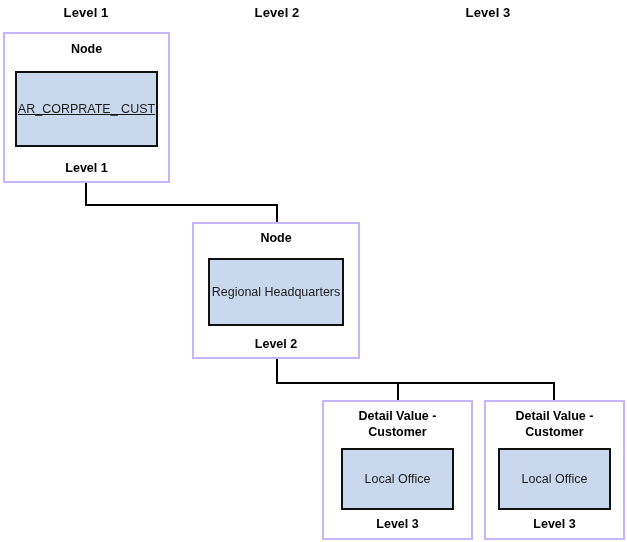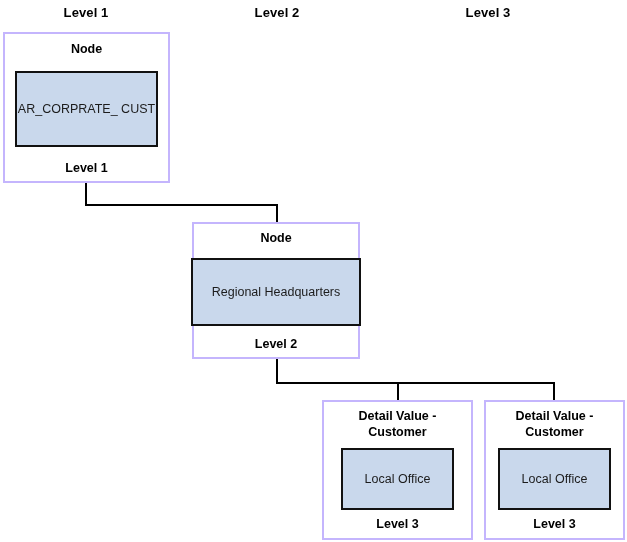--- a/index.html
+++ b/index.html
@@ -97,27 +97,27 @@
   <div class="conn conn-h" style="left:85px; top:204px; width:193px;"></div>
   <div class="conn conn-v" style="left:276px; top:204px; height:19px;"></div>
 
   <div class="conn conn-v" style="left:276px; top:359px; height:25px;"></div>
   <div class="conn conn-h" style="left:276px; top:382px; width:279px;"></div>
   <div class="conn conn-v" style="left:397px; top:382px; height:19px;"></div>
   <div class="conn conn-v" style="left:553px; top:382px; height:19px;"></div>
 
   <div class="node-card" style="left:3px; top:32px; width:167px; height:151px; padding:8px 10px 6px;">
     <div class="node-title">Node</div>
-    <div class="node-body" style="width:143px; height:76px;">AR_CORPRATE_ CUST</div>
+    <div class="node-body" style="width:143px; height:76px;text-decoration:underline;">AR_CORPRATE_ CUST</div>
     <div class="node-footer">Level 1</div>
   </div>
 
   <div class="node-card" style="left:192px; top:222px; width:168px; height:137px; padding:7px 10px 6px;">
     <div class="node-title">Node</div>
-    <div class="node-body" style="width:170px; height:68px;">Regional Headquarters</div>
+    <div class="node-body" style="width:136px; height:68px;">Regional Headquarters</div>
     <div class="node-footer">Level 2</div>
   </div>
 
   <div class="node-card" style="left:322px; top:400px; width:151px; height:140px; padding:7px 10px 7px;">
     <div class="node-title">Detail Value - Customer</div>
     <div class="node-body" style="width:113px; height:62px;">Local Office</div>
     <div class="node-footer">Level 3</div>
   </div>
 
   <div class="node-card" style="left:484px; top:400px; width:141px; height:140px; padding:7px 10px 7px;">

